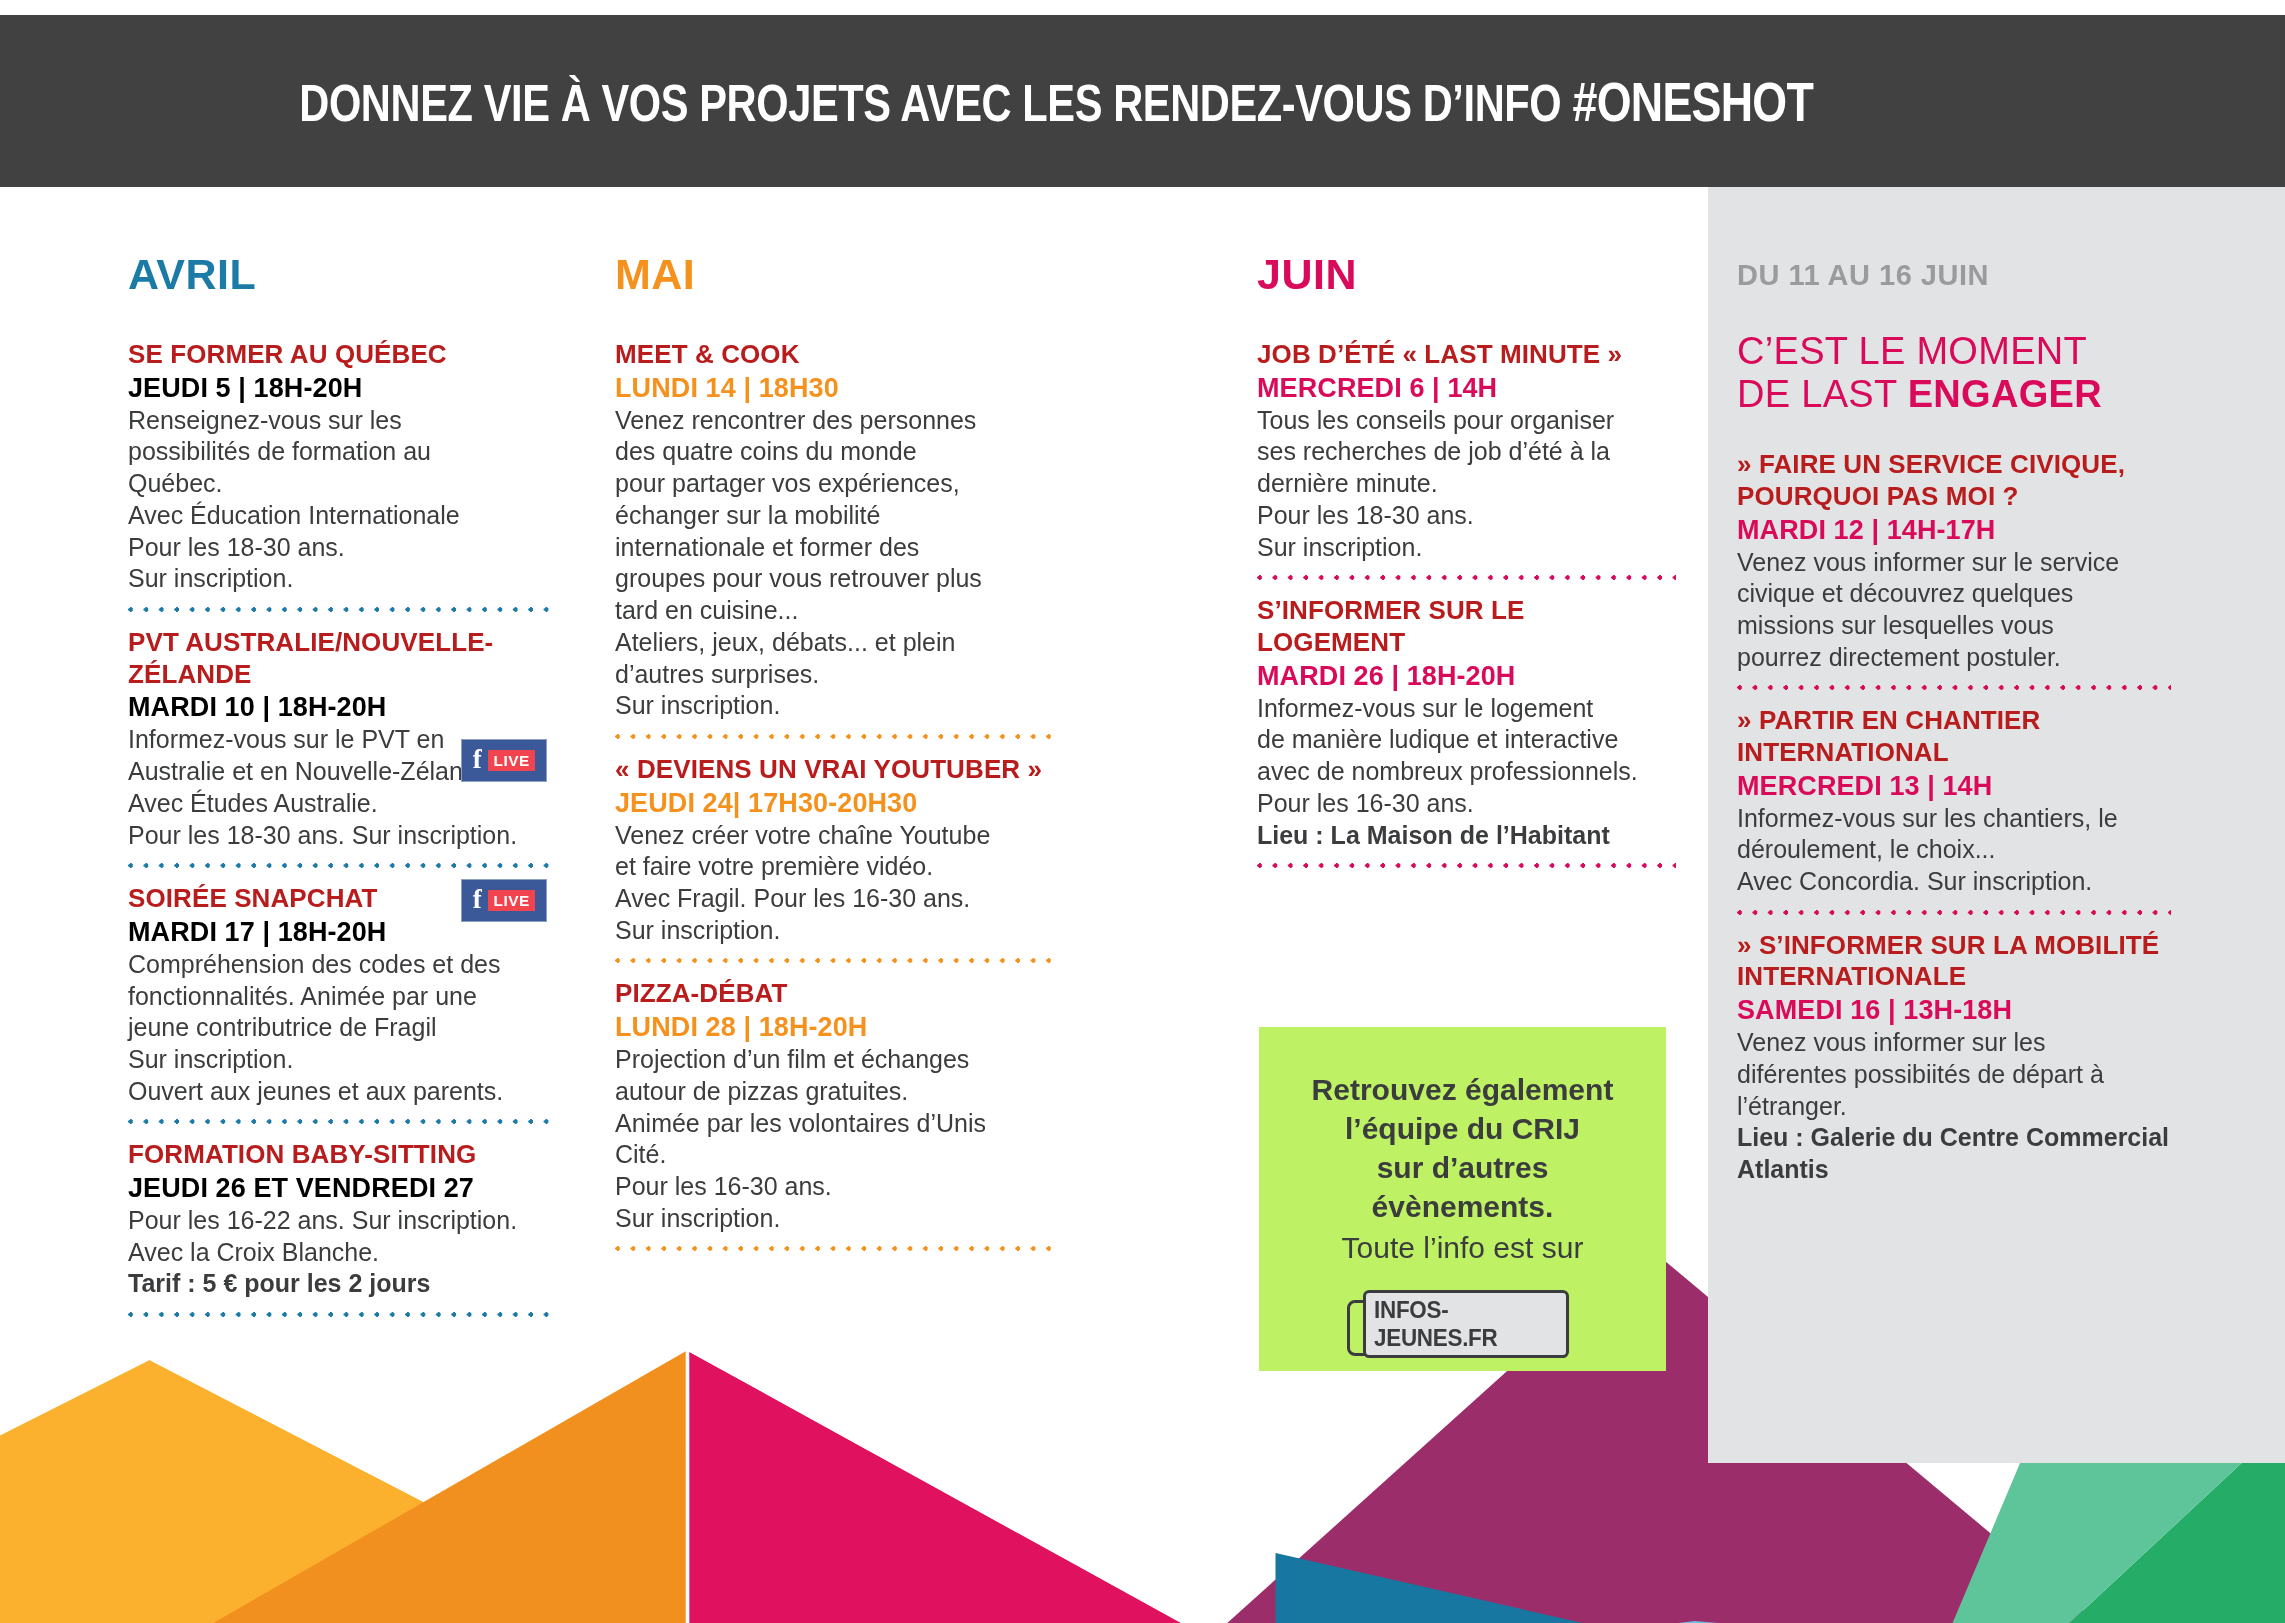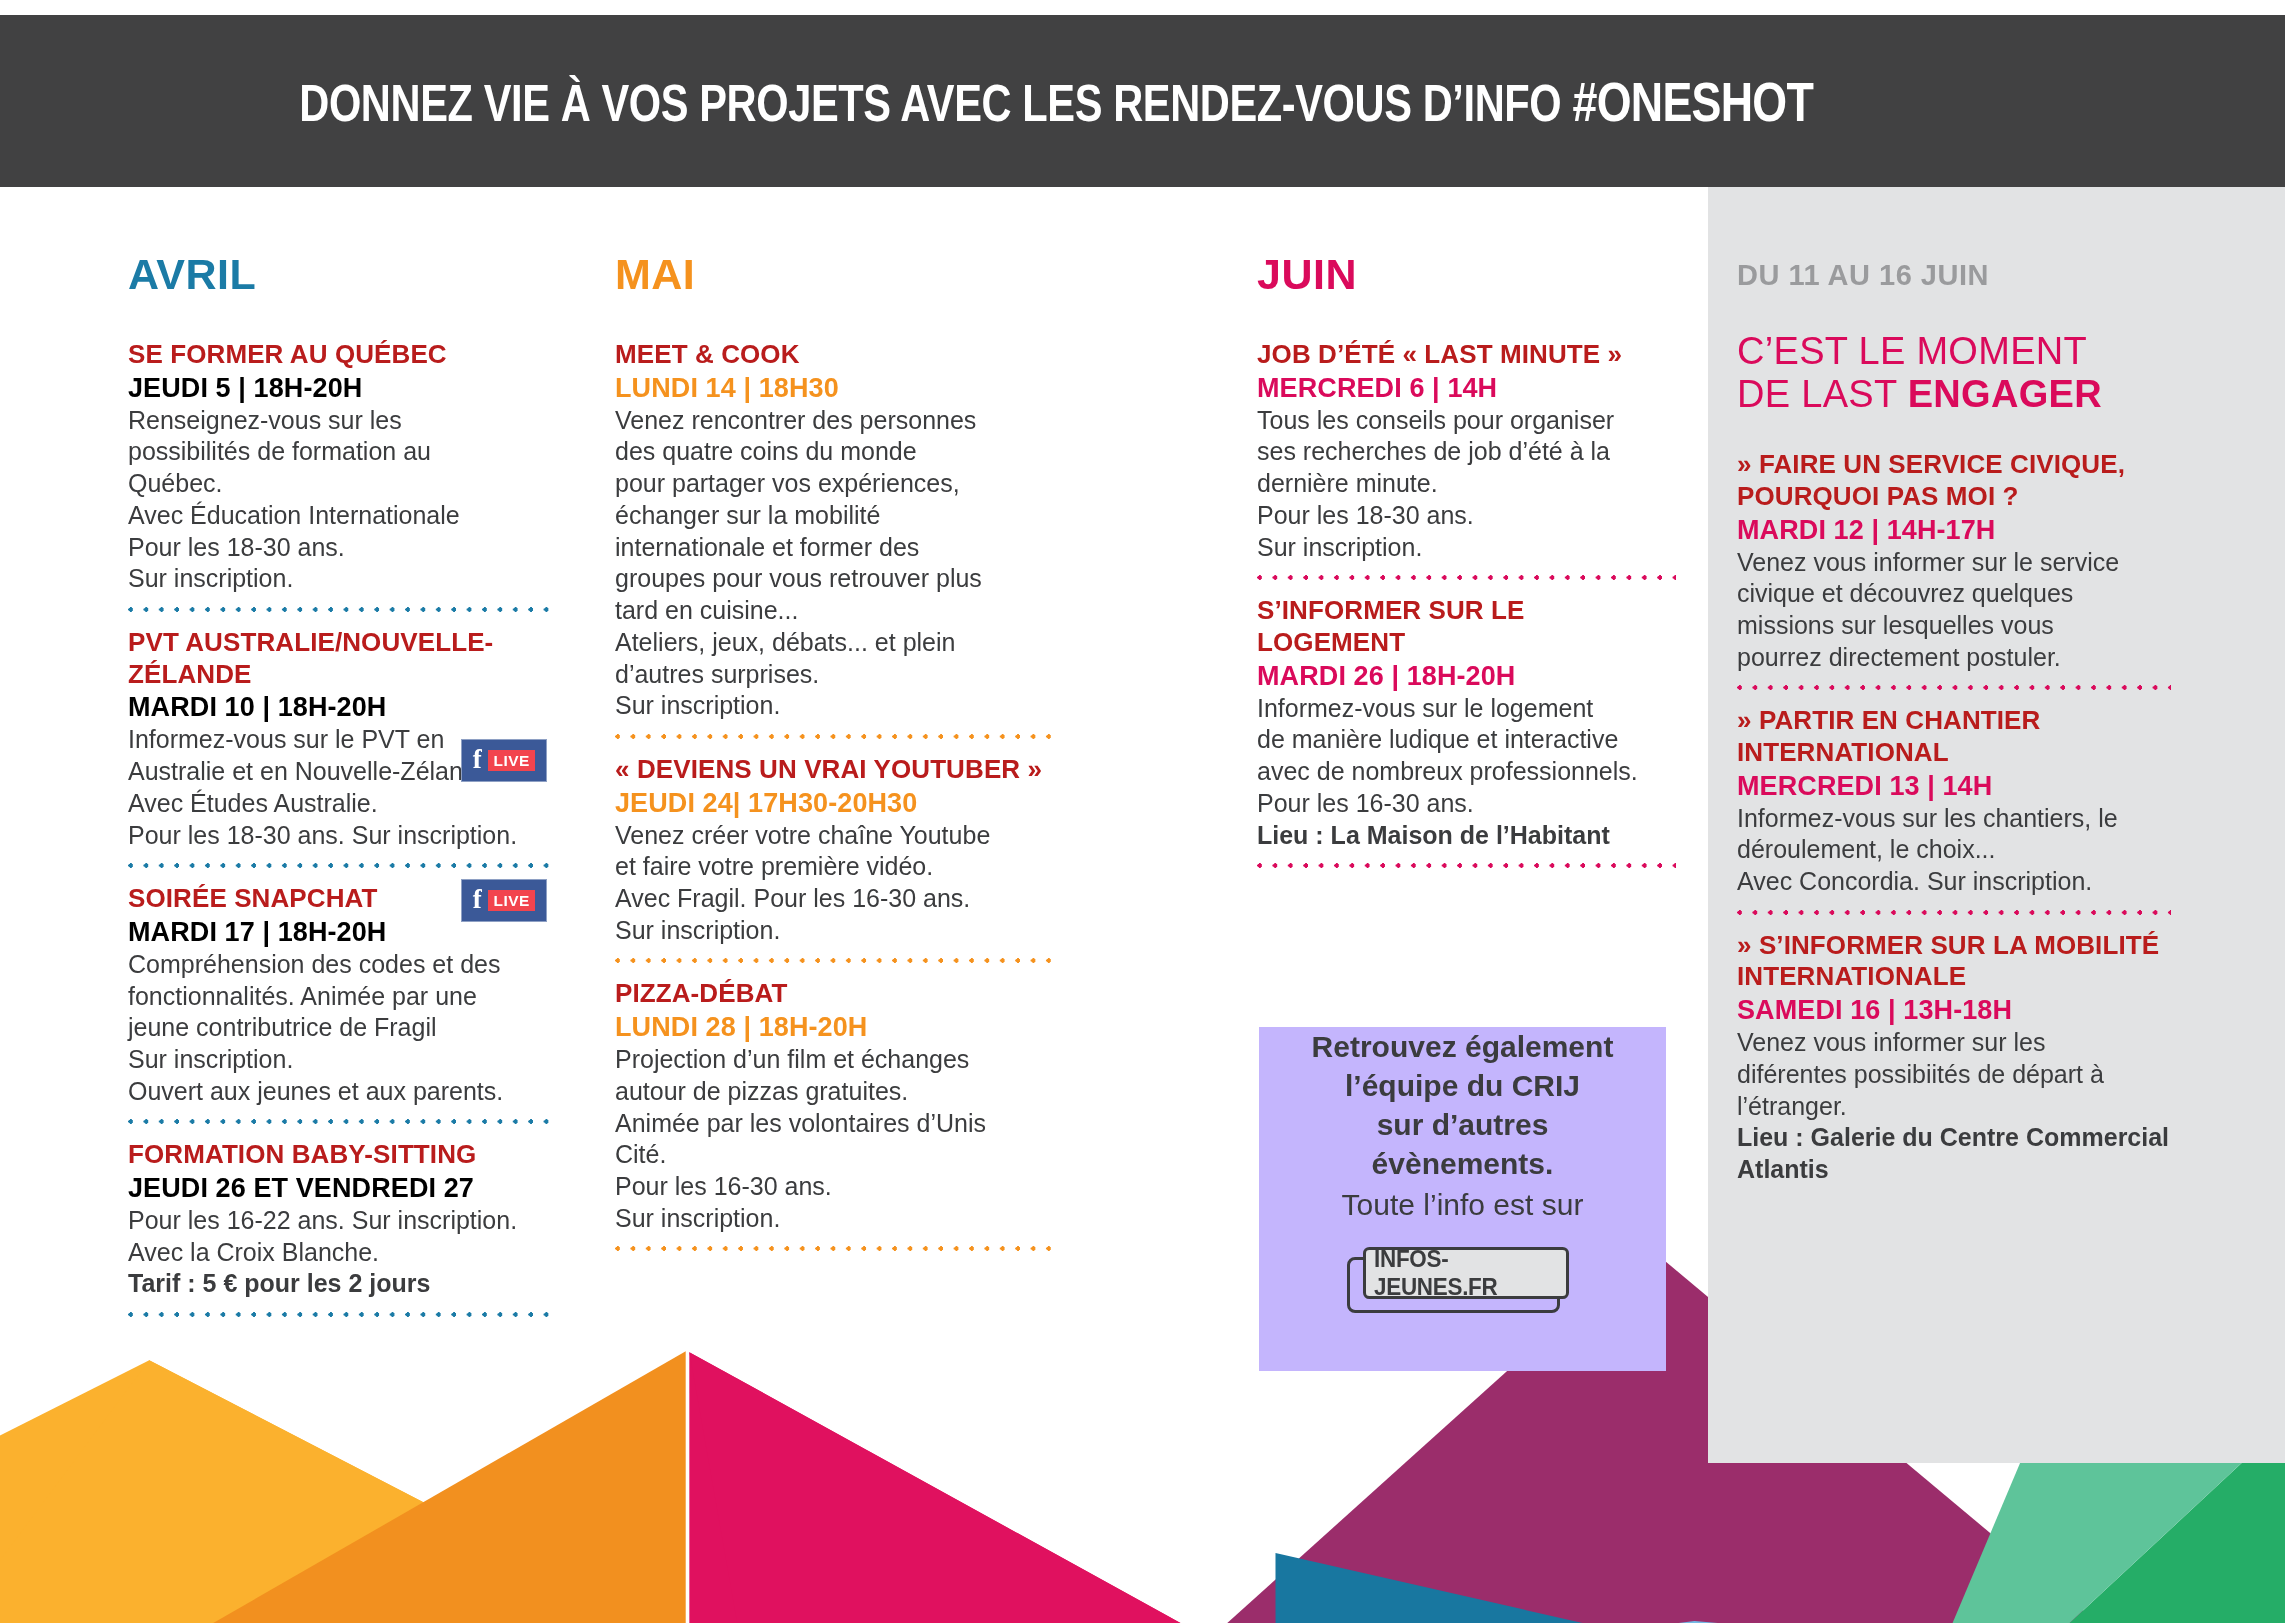--- a/index.html
+++ b/index.html
@@ -172,25 +172,26 @@
     line-height: 1;
   }
   #fb1 { left: 461px; top: 552px; }
   #fb2 { left: 461px; top: 692px; }
 
   
   #crij-box {
     position: absolute;
     left: 1259px; top: 1012px;
     width: 407px; height: 344px;
-    background: #c4b5fd;
+    background: #bef264;
     z-index: 4;
     display: flex;
     flex-direction: column;
     align-items: center;
+    padding-top: 43px;
   }
   #crij-strong {
     font-size: 30px;
     font-weight: bold;
     color: #3b3c3e;
     text-align: center;
     line-height: 1.30;
     white-space: pre-line;
   }
   #crij-light {
@@ -208,21 +209,21 @@
   #logo-back {
     position: absolute;
     left: 0; top: 10px;
     width: 213px; height: 56px;
     border: 3.6px solid #3b3c3e;
     border-radius: 8.1px;
   }
   #logo-front {
     position: absolute;
     left: 16.3px; top: 0px;
-    width: 206px; height: 52px;
+    width: 206px; height: 68px;
     border: 3.6px solid #3b3c3e;
     border-radius: 6.3px;
     background: #e2e3e4;
     display: flex;
     align-items: center;
     justify-content: center;
   }
   #logo-text {
     font-size: 24.4px;
     font-weight: bold;

